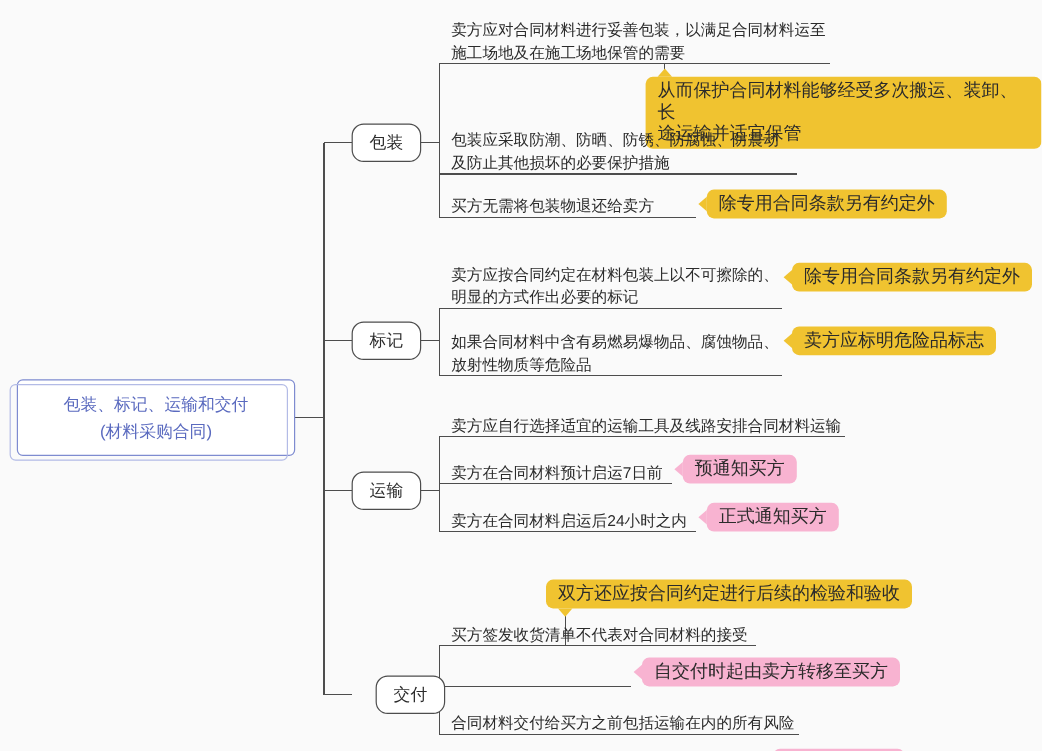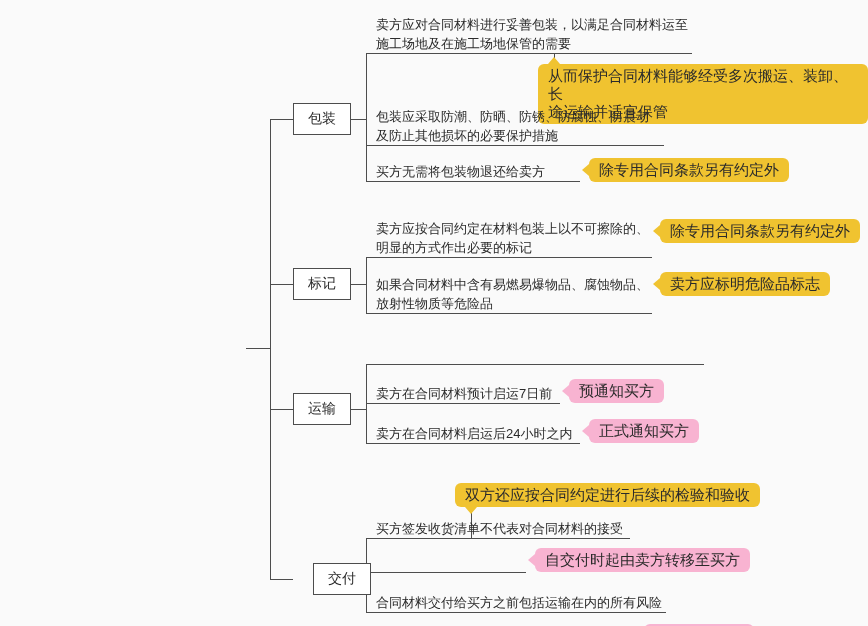--- a/index.html
+++ b/index.html
@@ -14,21 +14,21 @@
     display:flex; flex-direction:column; align-items:center; justify-content:center;
     color:#5a6abf; font-size:14px; line-height:22px; z-index:2; text-align:center;
   }
   .root-node::after {
     content:""; position:absolute; left:-7px; top:3px; width:100%; height:100%;
     border:1px solid #b3bbe6; border-radius:5px; z-index:-1; background:transparent;
   }
 
   .branch-node {
     position:absolute; left:293px; width:58px; height:32px;
-    background:#ffffff; border:1px solid #4d4d4d; border-radius:0;
+    background:#ffffff; border:1px solid #4d4d4d; border-radius:10px;
     display:flex; align-items:center; justify-content:center;
     font-size:14px; color:#2b2b2b; z-index:2;
   }
 
   .leaf-text {
     position:absolute; font-size:13px; line-height:19px; color:#2b2b2b;
     white-space:pre-line; z-index:2;
   }
 
   .callout {
@@ -89,20 +89,24 @@
 
       M351,579 H366
       M366,538 V612
       M366,538 H630
       M366,572 H526
       M366,612 H666
       M471,510 V538
     "></path>
   </svg>
 
+  <div class="root-node">
+    <div>包装、标记、运输和交付</div>
+    <div>(材料采购合同)</div>
+  </div>
 
   <div class="branch-node" style="top:103px;">包装</div>
   <div class="branch-node" style="top:268px;">标记</div>
   <div class="branch-node" style="top:393px;">运输</div>
   <div class="branch-node" style="top:563px;margin-left:20px;">交付</div>
 
   <div class="leaf-text" style="left:376px; top:15px;">卖方应对合同材料进行妥善包装，以满足合同材料运至
 施工场地及在施工场地保管的需要</div>
   <div class="callout yellow tail-up" style="left:538px; top:64px;">从而保护合同材料能够经受多次搬运、装卸、长
 途运输并适宜保管</div>
@@ -111,20 +115,21 @@
   <div class="leaf-text" style="left:376px; top:162px;">买方无需将包装物退还给卖方</div>
   <div class="callout yellow tail-left" style="left:589px; top:158px;">除专用合同条款另有约定外</div>
 
   <div class="leaf-text" style="left:376px; top:219px;">卖方应按合同约定在材料包装上以不可擦除的、
 明显的方式作出必要的标记</div>
   <div class="callout yellow tail-left" style="left:660px; top:219px;">除专用合同条款另有约定外</div>
   <div class="leaf-text" style="left:376px; top:275px;">如果合同材料中含有易燃易爆物品、腐蚀物品、
 放射性物质等危险品</div>
   <div class="callout yellow tail-left" style="left:660px; top:272px;">卖方应标明危险品标志</div>
 
+  <div class="leaf-text" style="left:376px; top:345px;">卖方应自行选择适宜的运输工具及线路安排合同材料运输</div>
   <div class="leaf-text" style="left:376px; top:384px;">卖方在合同材料预计启运7日前</div>
   <div class="callout pink tail-left" style="left:569px; top:379px;">预通知买方</div>
   <div class="leaf-text" style="left:376px; top:424px;">卖方在合同材料启运后24小时之内</div>
   <div class="callout pink tail-left" style="left:589px; top:419px;">正式通知买方</div>
 
   <div class="callout yellow tail-down" style="left:455px; top:483px;">双方还应按合同约定进行后续的检验和验收</div>
   <div class="leaf-text" style="left:376px; top:519px;">买方签发收货清单不代表对合同材料的接受</div>
   <div class="callout pink tail-left" style="left:535px; top:548px;">自交付时起由卖方转移至买方</div>
   <div class="leaf-text" style="left:376px; top:593px;">合同材料交付给买方之前包括运输在内的所有风险</div>
   <div class="callout pink tail-left" style="left:644px; top:588px;margin-top:36px;">均由卖方承担</div>

